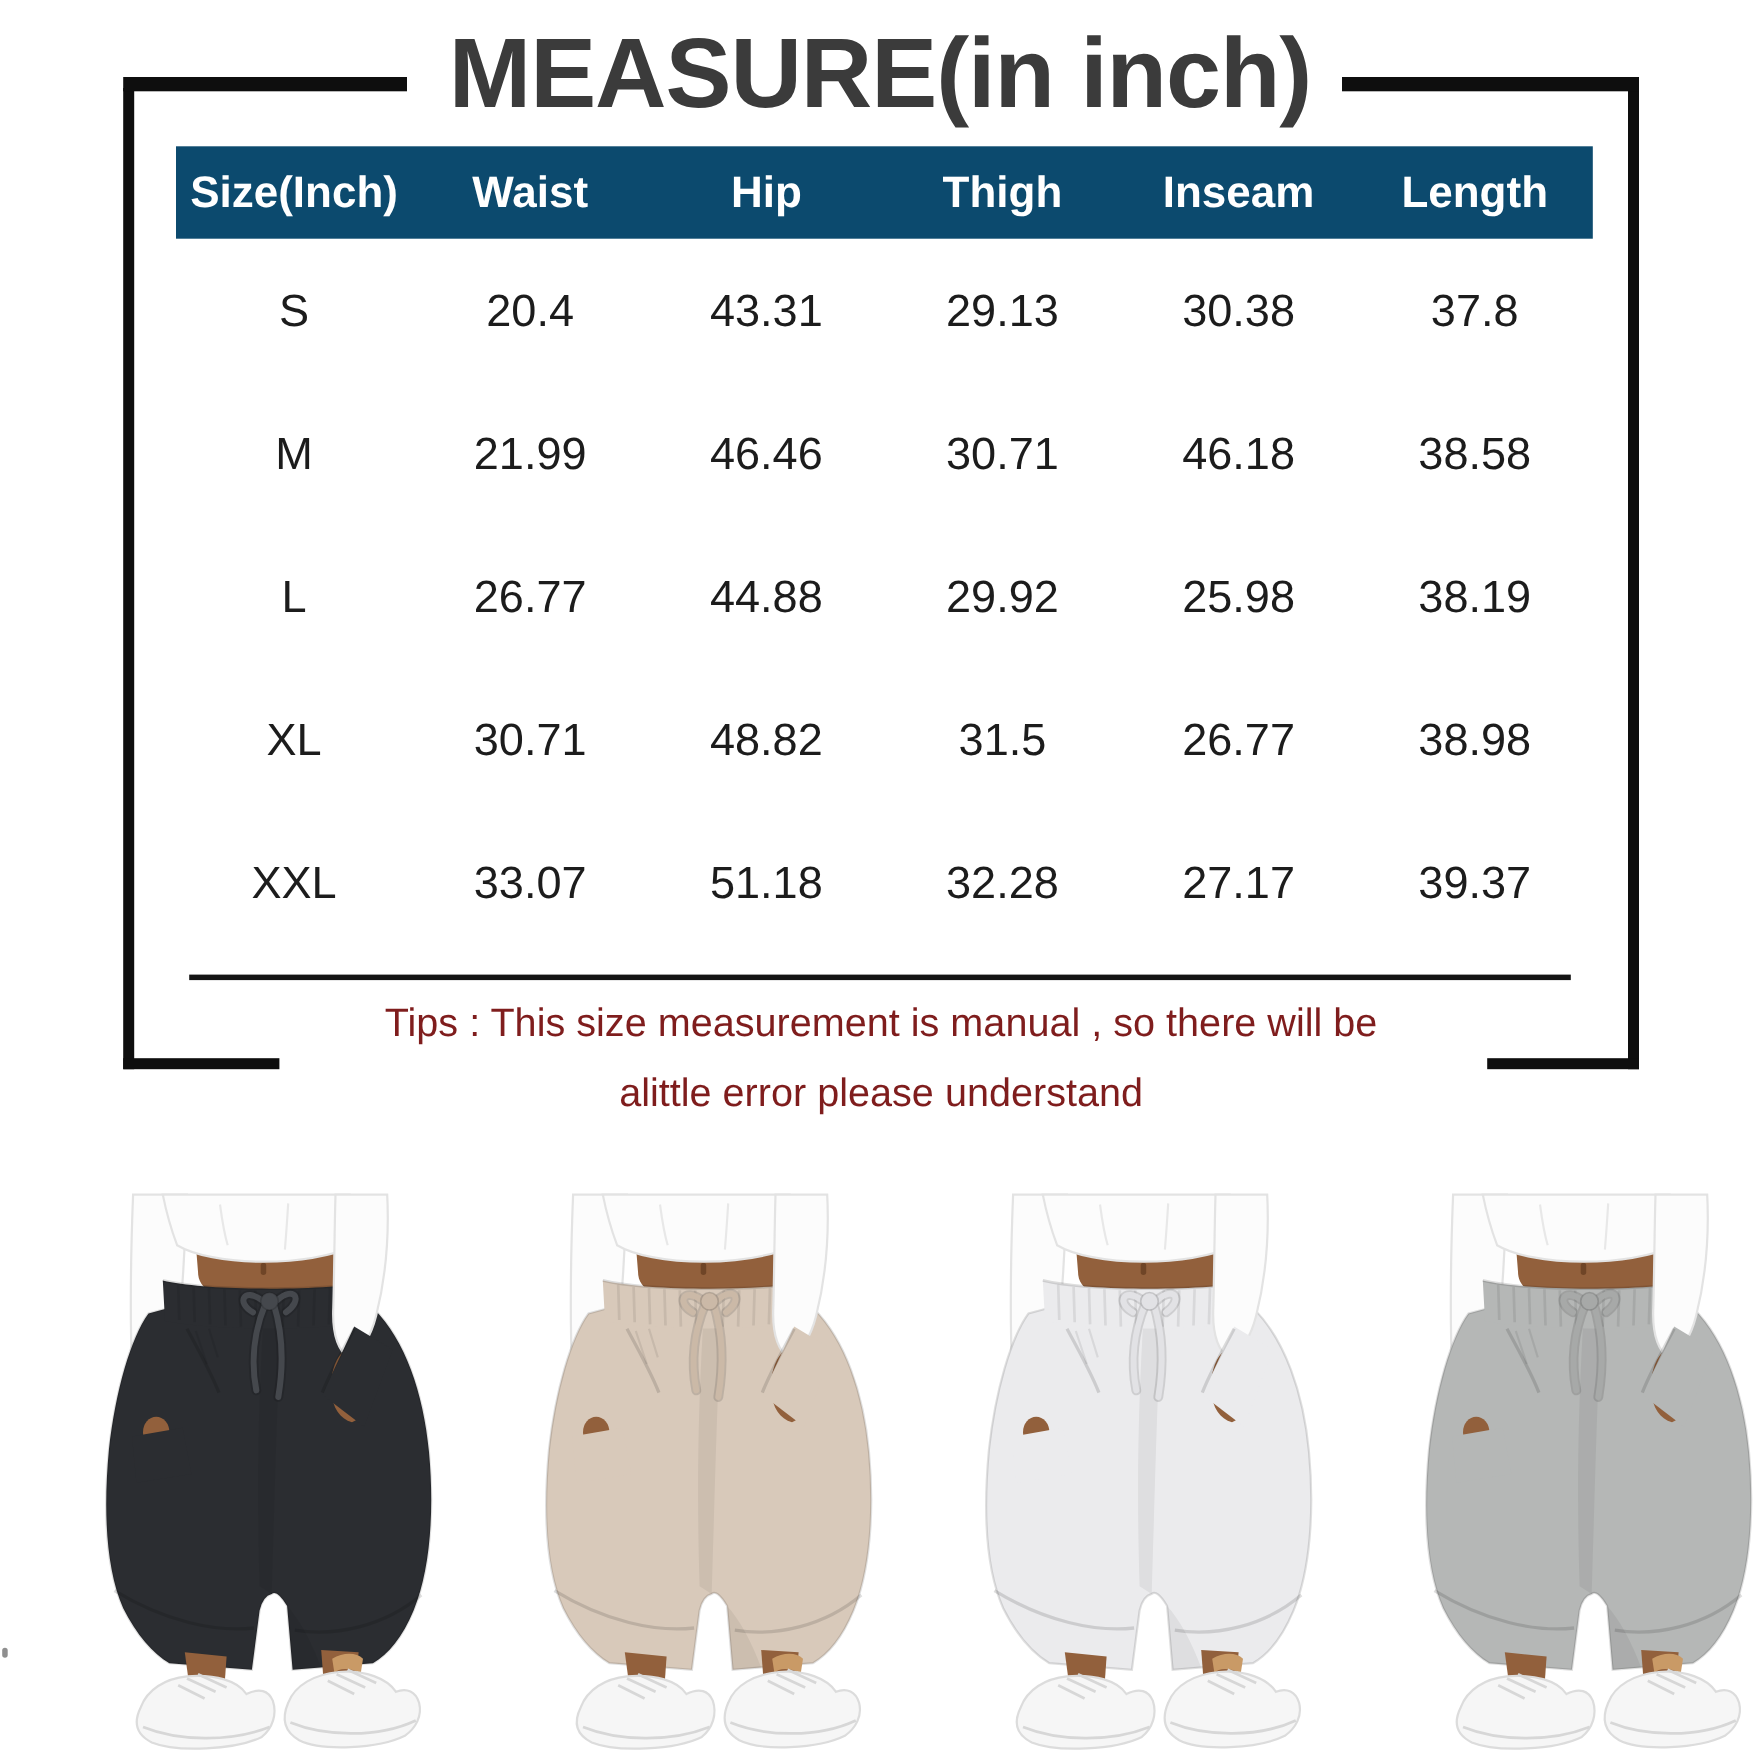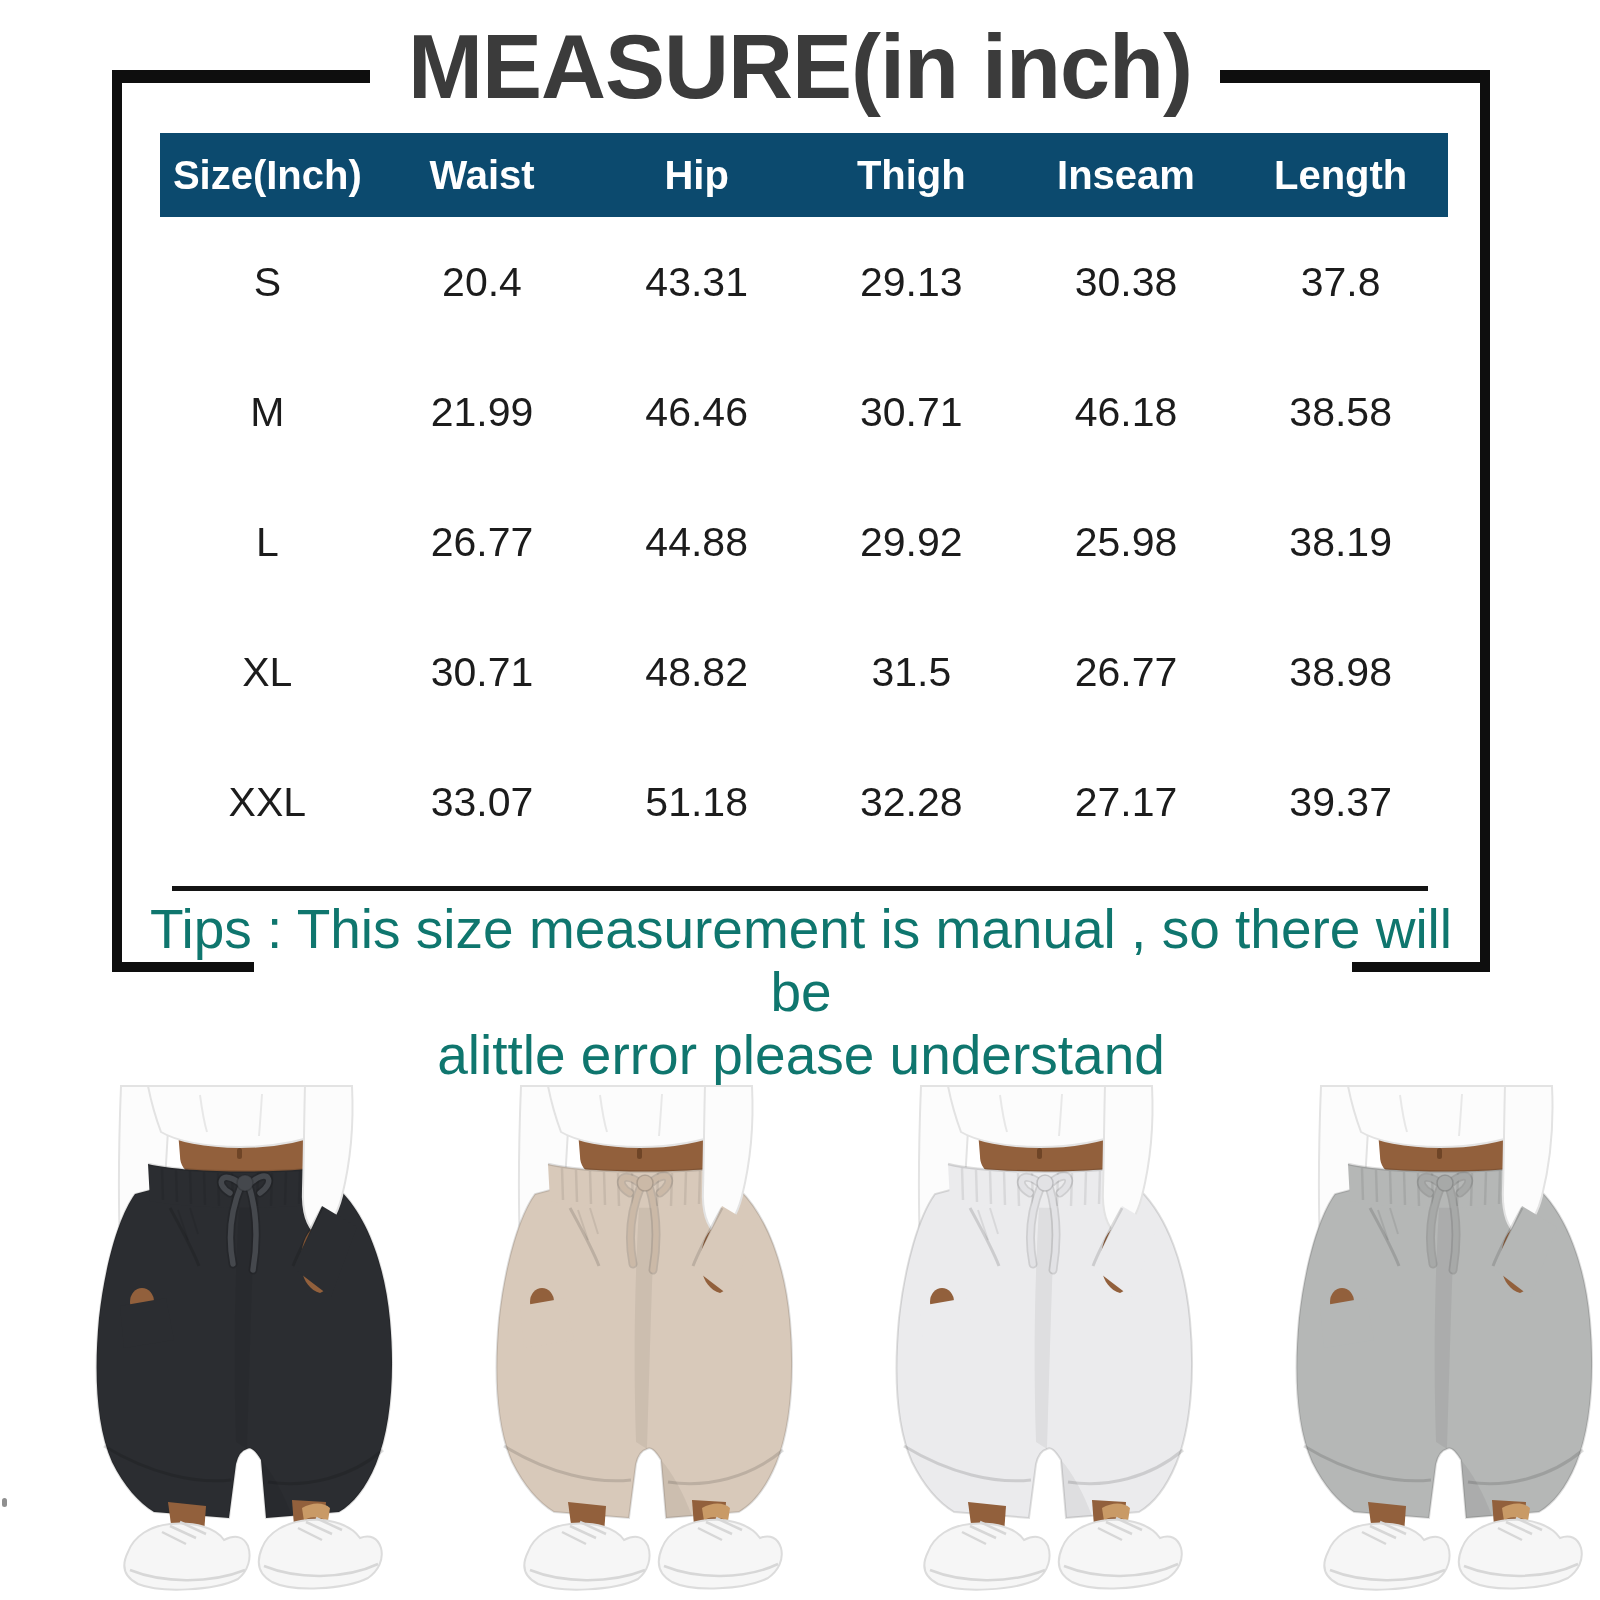--- a/index.html
+++ b/index.html
@@ -25,21 +25,21 @@
   .thead{
     display:grid;grid-template-columns:repeat(6,1fr);height:84px;
     background:#0c4a6e;align-items:center;
   }
   .th{color:#ffffff;font-weight:bold;font-size:40px;text-align:center;}
   .trow{display:grid;grid-template-columns:repeat(6,1fr);height:130px;align-items:center;}
   .td{font-size:41px;color:#1c1c1c;text-align:center;}
   
   .separator{position:absolute;left:172px;top:886px;width:1256px;height:5px;background:#141414;}
   .tips{position:absolute;left:112px;top:898px;width:1378px;text-align:center;
-        font-size:55px;color:#0f766e;line-height:63px;}
+        font-size:36px;color:#7f1d1d;line-height:63px;}
   
   .products{position:absolute;left:0;top:1040px;width:1600px;height:560px;display:flex;}
   .product-cell{width:400px;height:560px;position:relative;}
   .figure{width:400px;height:560px;display:block;}
   .fig-top  {fill:#fcfcfc;stroke:#e3e3e3;stroke-width:2;}
   .fig-skin {fill:#92603c;}
   .fig-skin-dark{fill:#6f4527;}
   .fig-pants{fill:var(--pants);stroke:rgba(0,0,0,0.12);stroke-width:2;}
   .fig-pants-flat{fill:var(--pants);}
   .fig-shade{fill:rgba(0,0,0,0.055);}

